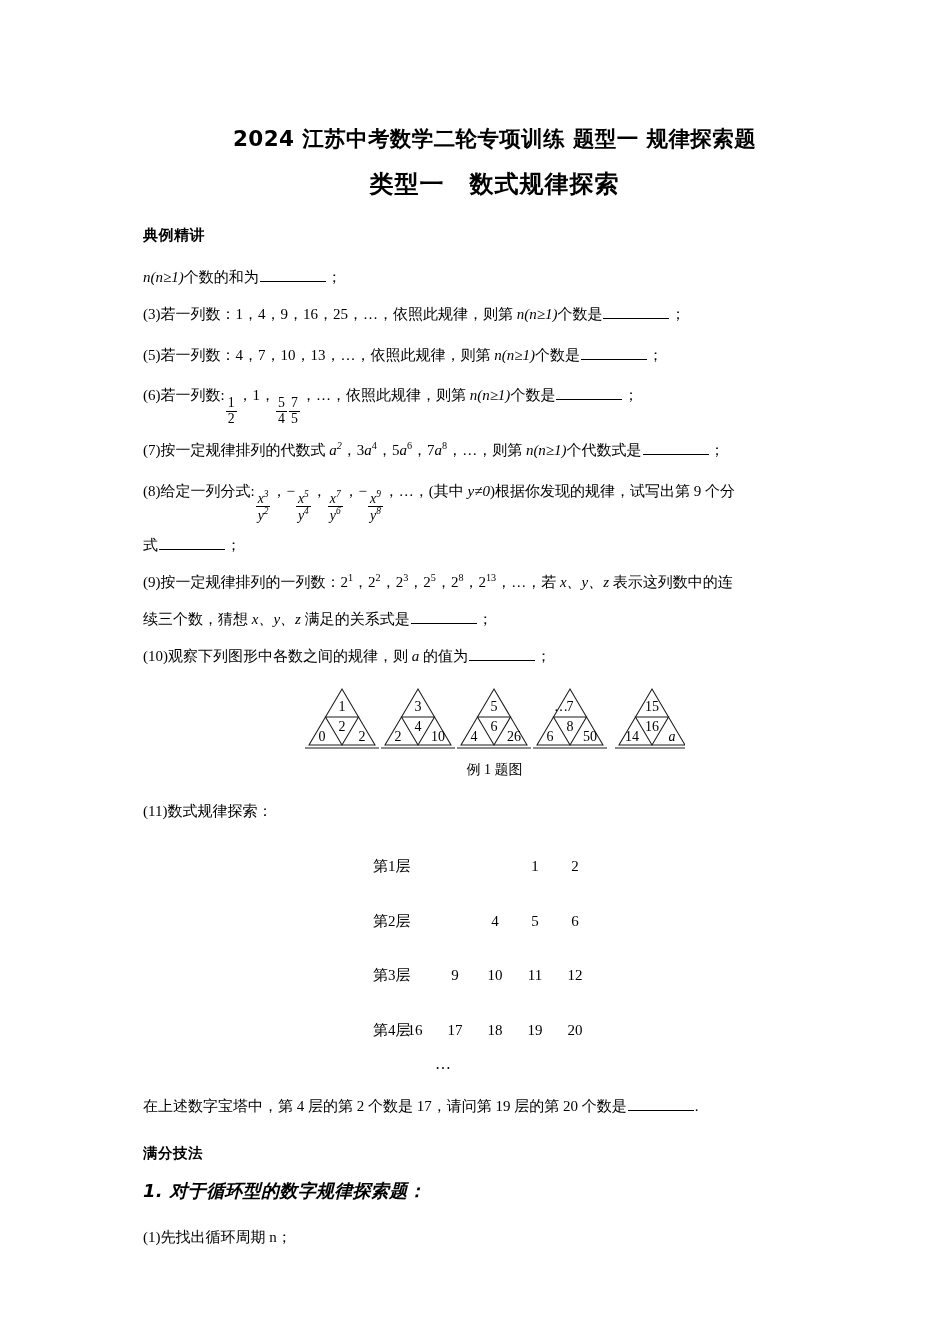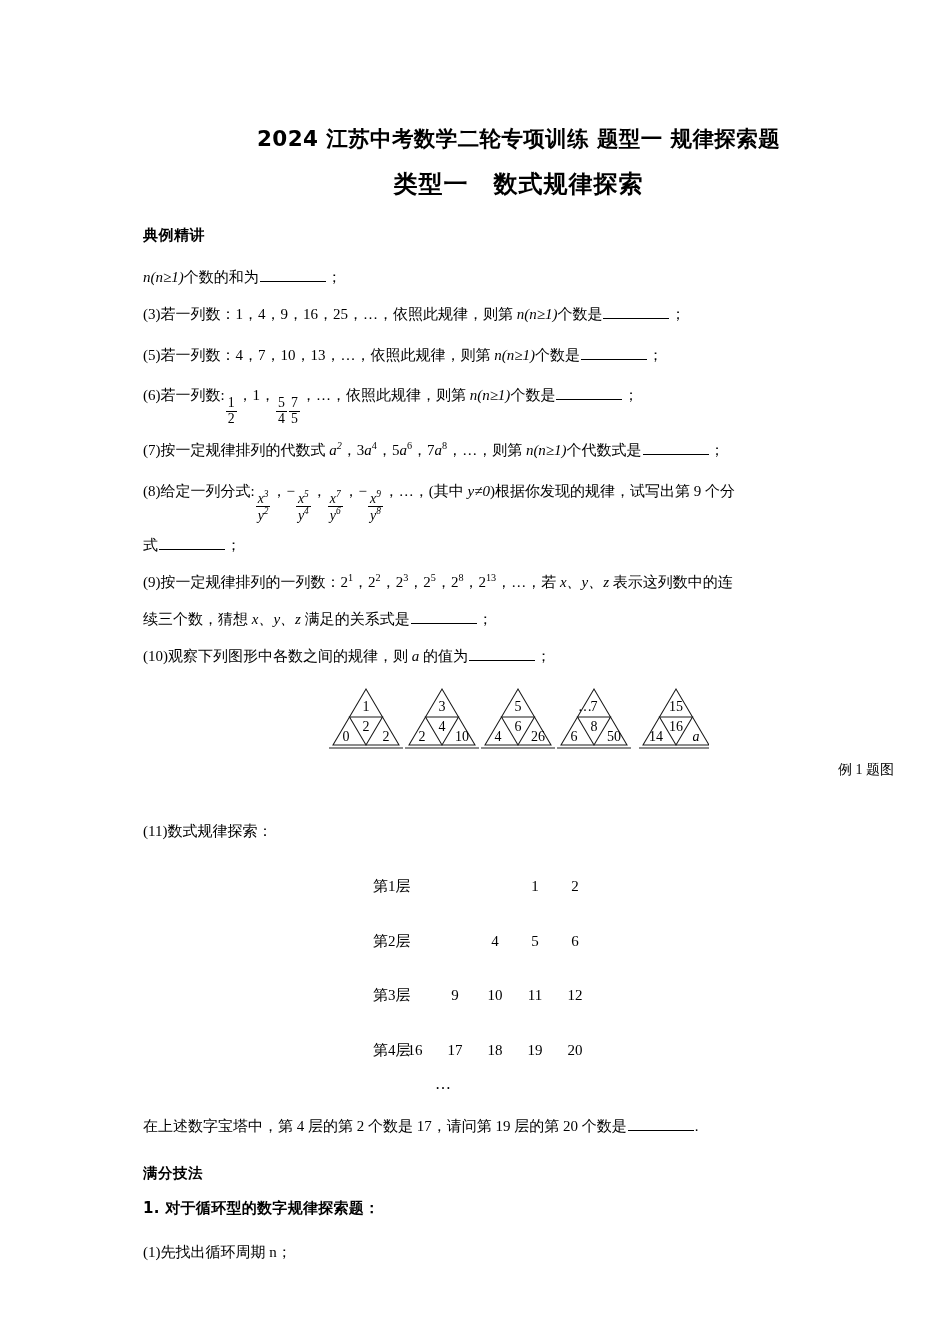--- a/index.html
+++ b/index.html
@@ -9,21 +9,21 @@
   }
   body {
     width: 950px;
     height: 1344px;
     font-family: "Liberation Serif", "DejaVu Serif", serif;
     color: #000000;
     position: relative;
     overflow: hidden;
   }
   .page {
-    padding: 125px 56px 0 143px;
+    padding: 125px 104px 0 143px;
     box-sizing: border-box;
     width: 950px;
   }
 
   
   .doc-title {
     font-family: "DejaVu Sans", "Liberation Sans", sans-serif;
     font-weight: bold;
     font-size: 21.5px;
     text-align: center;
@@ -50,23 +50,24 @@
   .tip-head {
     font-family: "DejaVu Sans", "Liberation Sans", sans-serif;
     font-weight: bold;
     font-size: 14.5px;
     margin: 22px 0 16px 0;
     letter-spacing: 0.5px;
   }
   .tip-sub {
     font-family: "DejaVu Sans", "Liberation Sans", sans-serif;
     font-weight: bold;
-    font-size: 15px;
+    font-size: 18px;
     margin: 0 0 18px 0;
     letter-spacing: 0.3px;
+    font-style: italic;
   }
 
   
   .q {
     font-size: 15px;
     line-height: 2.15;
     margin: 0 0 8px 0;
     text-align: justify;
   }
   .q.tight { margin-bottom: 5px; }
@@ -103,23 +104,23 @@
   sup, sub { font-size: 0.68em; }
   sup { vertical-align: super; }
 
   
   .figure-wrap {
     margin: 10px 0 2px 0;
     display: flex;
     justify-content: center;
   }
   .fig-caption {
-    text-align: right;
+    text-align: center;
     font-size: 14px;
-    margin: 6px 0 36px 0;
+    margin: 6px 0 16px 0;
   }
 
   
   .pyramid {
     margin: 10px 0 6px 0;
     font-size: 15px;
     line-height: 2.05;
   }
   .pyr-row {
     display: flex;

